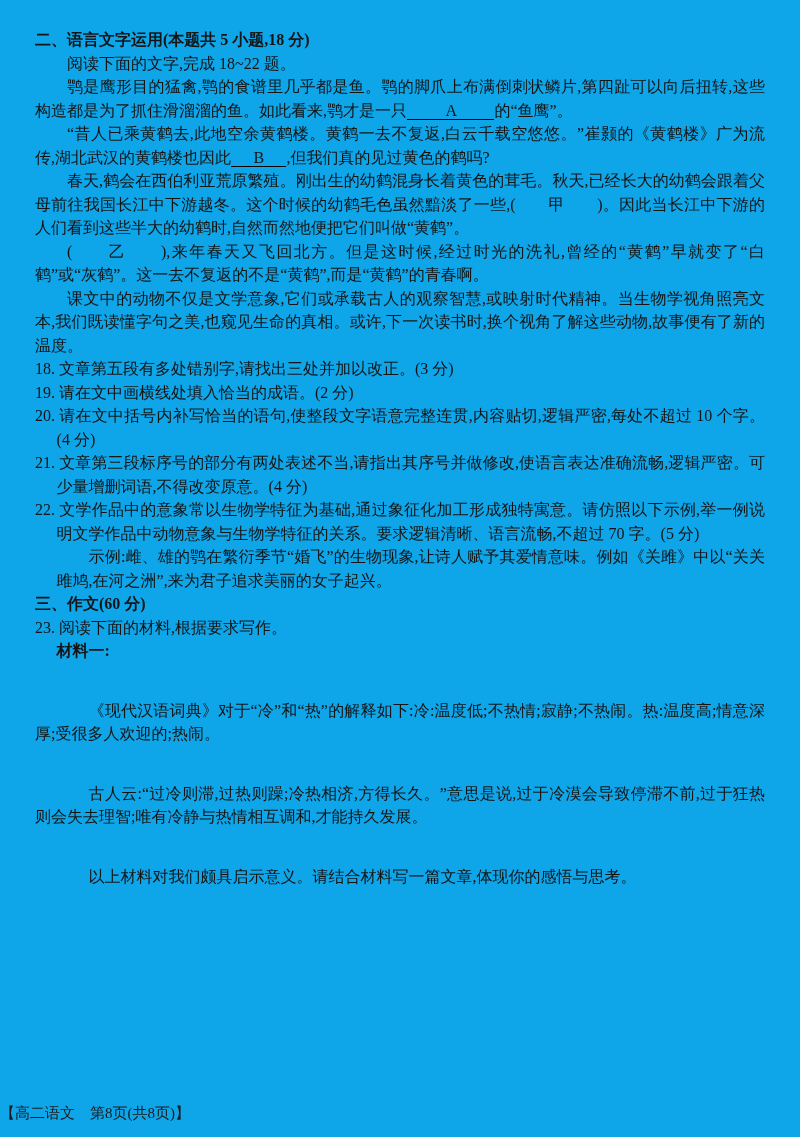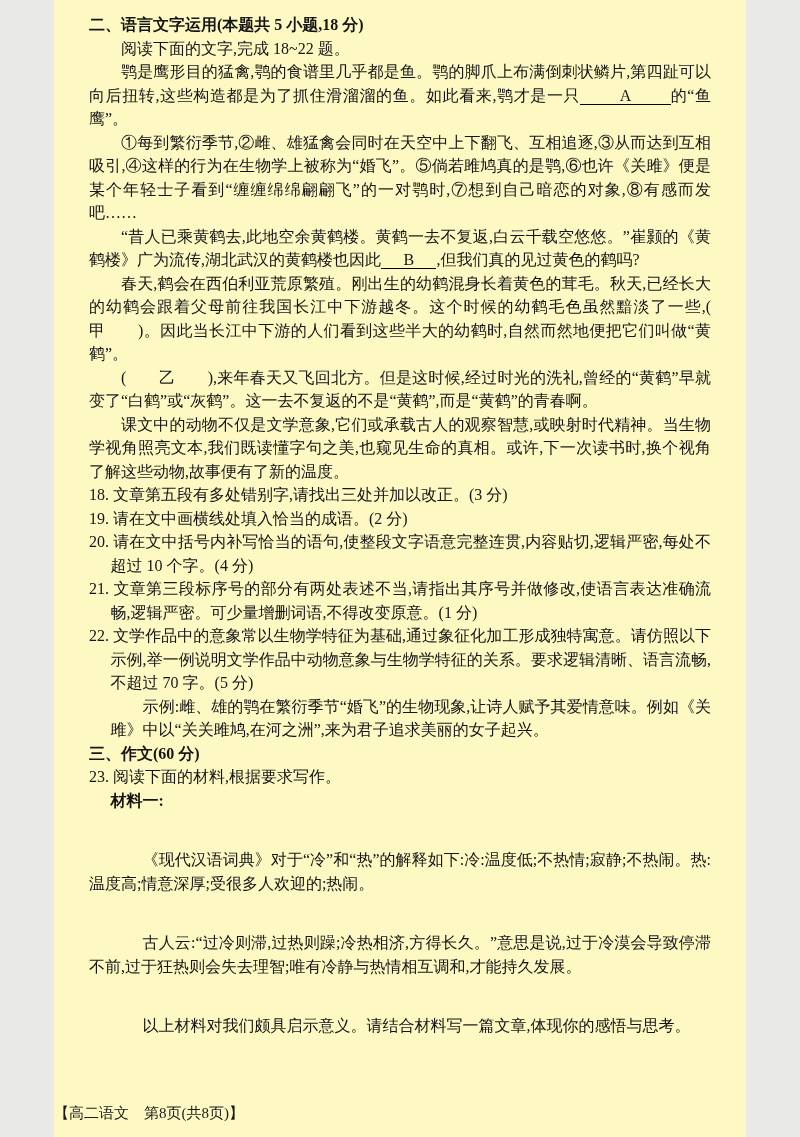--- a/index.html
+++ b/index.html
@@ -2,25 +2,25 @@
 <html><head>
 <meta charset="utf-8">
 <style>
   * { box-sizing: border-box; }
   html, body {
     margin: 0; padding: 0;
     background: #e9e9e7;
   }
   .page {
     position: relative;
-    width: 692px;
+    width: 800px;
     height: 1137px;
     margin: 0 auto;
-    background: #fef9c3;
-    padding: 13px 35px 46px 35px;
+    background: #0ea5e9;
+    padding: 28px 35px 46px 35px;
     font-family: "Liberation Serif", "DejaVu Serif", serif;
     font-size: 16px;
     line-height: 23.5px;
     color: #151515;
     overflow: hidden;
   }
   p { margin: 0; text-align: justify; }
   .bold { font-weight: bold; }
   .para { text-indent: 2em; }
   .question { padding-left: 1.35em; text-indent: -1.35em; }
@@ -45,37 +45,36 @@
 
 <div class="page">
 
   <p class="bold">二、语言文字运用(本题共 5 小题,18 分)</p>
 
   <p class="para">阅读下面的文字,完成 18~22 题。</p>
 
 
   <p class="para"><span>鹗是鹰形目的猛禽,鹗的食谱里几乎都是鱼。鹗的脚爪上布满倒刺状鳞片,第四趾可以向后扭转,这些构造都是为了抓住滑溜溜的鱼。如此看来,鹗才是一只</span><span class="blank">　　A　　</span><span>的“鱼鹰”。</span></p>
 
-  <p class="para">①每到繁衍季节,②雌、雄猛禽会同时在天空中上下翻飞、互相追逐,③从而达到互相吸引,④这样的行为在生物学上被称为“婚飞”。⑤倘若雎鸠真的是鹗,⑥也许《关雎》便是某个年轻士子看到“缠缠绵绵翩翩飞”的一对鹗时,⑦想到自己暗恋的对象,⑧有感而发吧……</p>
 
   <p class="para"><span>“昔人已乘黄鹤去,此地空余黄鹤楼。黄鹤一去不复返,白云千载空悠悠。”崔颢的《黄鹤楼》广为流传,湖北武汉的黄鹤楼也因此</span><span class="blank">　B　</span><span>,但我们真的见过黄色的鹤吗?</span></p>
 
   <p class="para">春天,鹤会在西伯利亚荒原繁殖。刚出生的幼鹤混身长着黄色的茸毛。秋天,已经长大的幼鹤会跟着父母前往我国长江中下游越冬。这个时候的幼鹤毛色虽然黯淡了一些,(　　甲　　)。因此当长江中下游的人们看到这些半大的幼鹤时,自然而然地便把它们叫做“黄鹤”。</p>
 
   <p class="para">(　　乙　　),来年春天又飞回北方。但是这时候,经过时光的洗礼,曾经的“黄鹤”早就变了“白鹤”或“灰鹤”。这一去不复返的不是“黄鹤”,而是“黄鹤”的青春啊。</p>
 
   <p class="para">课文中的动物不仅是文学意象,它们或承载古人的观察智慧,或映射时代精神。当生物学视角照亮文本,我们既读懂字句之美,也窥见生命的真相。或许,下一次读书时,换个视角了解这些动物,故事便有了新的温度。</p>
 
   <p class="question"><span>18.</span> <span>文章第五段有多处错别字,请找出三处并加以改正。(3 分)</span></p>
 
   <p class="question"><span>19.</span> <span>请在文中画横线处填入恰当的成语。(2 分)</span></p>
 
   <p class="question"><span>20.</span> <span>请在文中括号内补写恰当的语句,使整段文字语意完整连贯,内容贴切,逻辑严密,每处不超过 10 个字。(4 分)</span></p>
 
-  <p class="question"><span>21.</span> <span>文章第三段标序号的部分有两处表述不当,请指出其序号并做修改,使语言表达准确流畅,逻辑严密。可少量增删词语,不得改变原意。(1 分)</span></p>
+  <p class="question"><span>21.</span> <span>文章第三段标序号的部分有两处表述不当,请指出其序号并做修改,使语言表达准确流畅,逻辑严密。可少量增删词语,不得改变原意。(4 分)</span></p>
 
   <p class="question"><span>22.</span> <span>文学作品中的意象常以生物学特征为基础,通过象征化加工形成独特寓意。请仿照以下示例,举一例说明文学作品中动物意象与生物学特征的关系。要求逻辑清晰、语言流畅,不超过 70 字。(5 分)</span></p>
 
   <p class="example">示例:雌、雄的鹗在繁衍季节“婚飞”的生物现象,让诗人赋予其爱情意味。例如《关雎》中以“关关雎鸠,在河之洲”,来为君子追求美丽的女子起兴。</p>
 
   <p class="bold">三、作文(60 分)</p>
 
   <p class="question"><span>23.</span> <span>阅读下面的材料,根据要求写作。</span></p>
 
   <p class="sub-label">材料一:</p>

